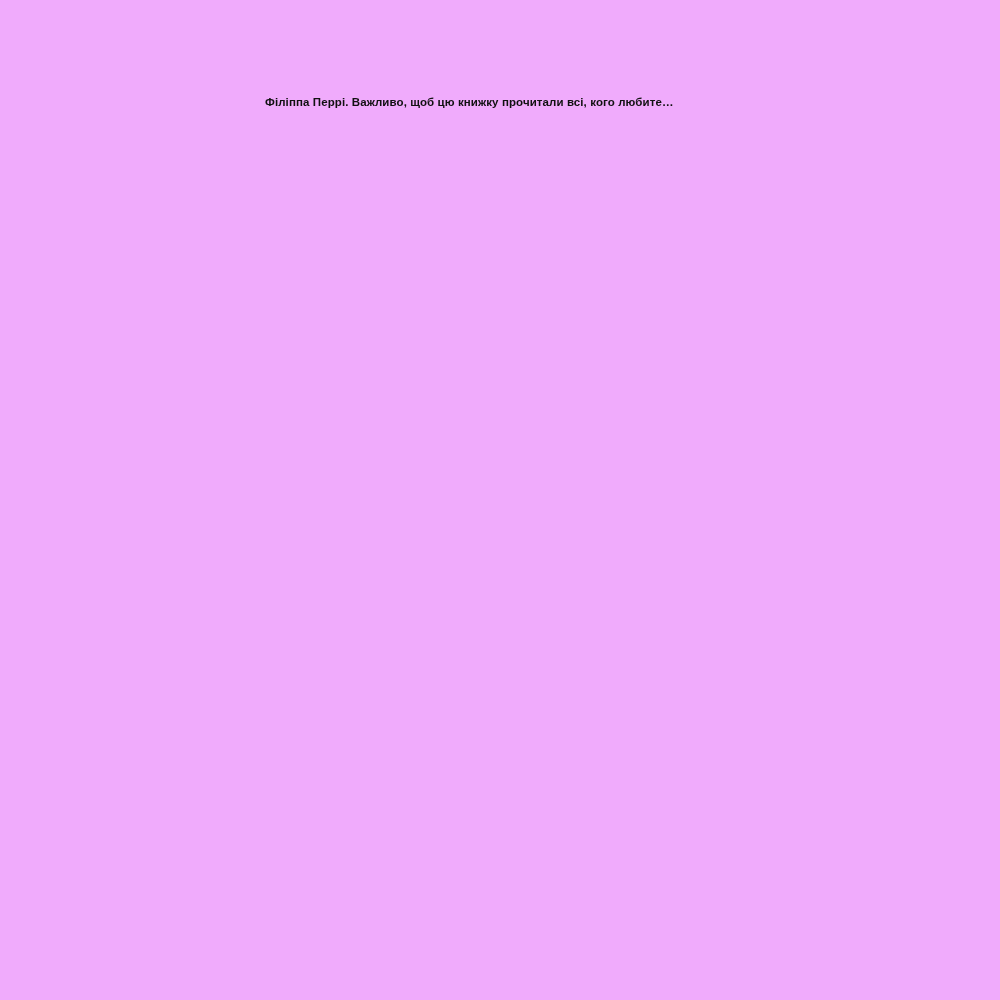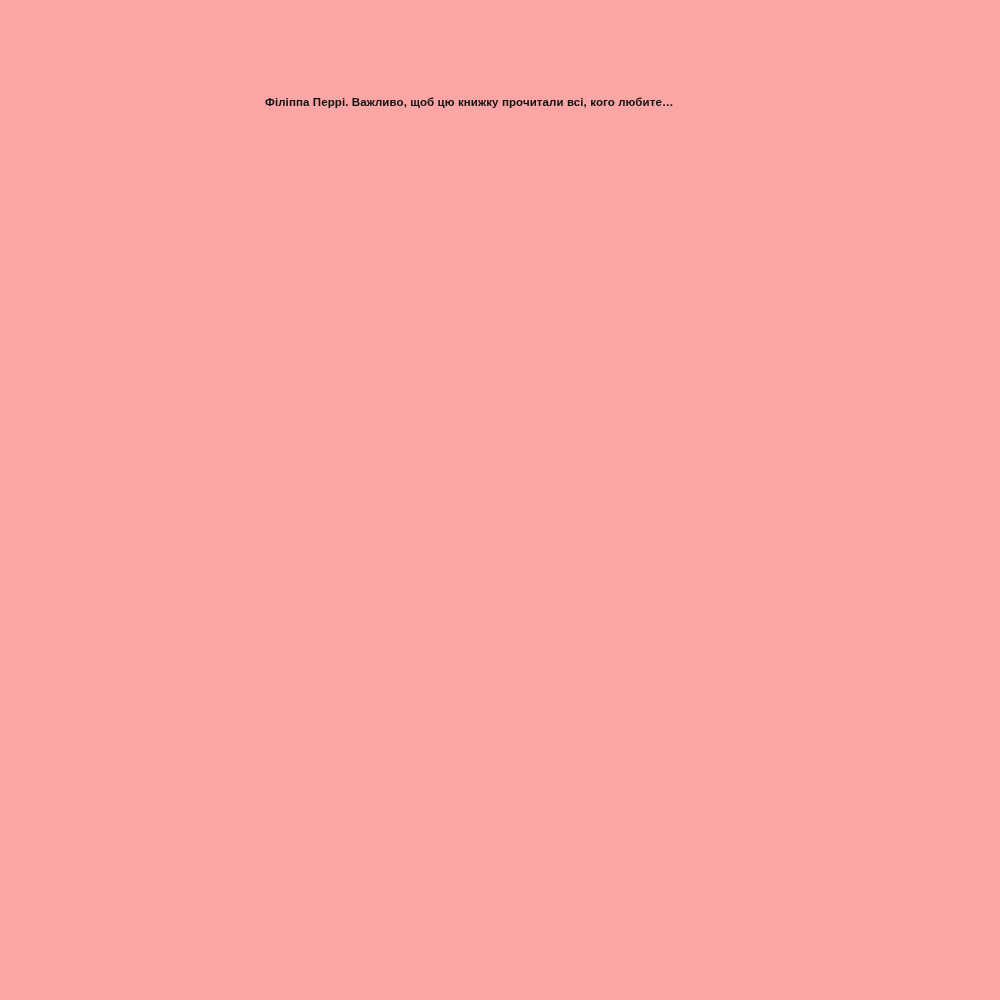--- a/index.html
+++ b/index.html
@@ -14,21 +14,21 @@
     color: #1a1a1a;
     position: relative;
     overflow: hidden;
   }
   .page {
     position: absolute;
     left: 0;
     top: 0;
     width: 1000px;
     height: 1000px;
-    background: #fca5a5;
+    background: #f0abfc;
   }
   .running-head {
     position: absolute;
     left: 265px;
     top: 96px;
     width: 520px;
     font-family: "Liberation Sans", sans-serif;
     font-weight: bold;
     font-size: 11.5px;
     letter-spacing: 0.1px;

